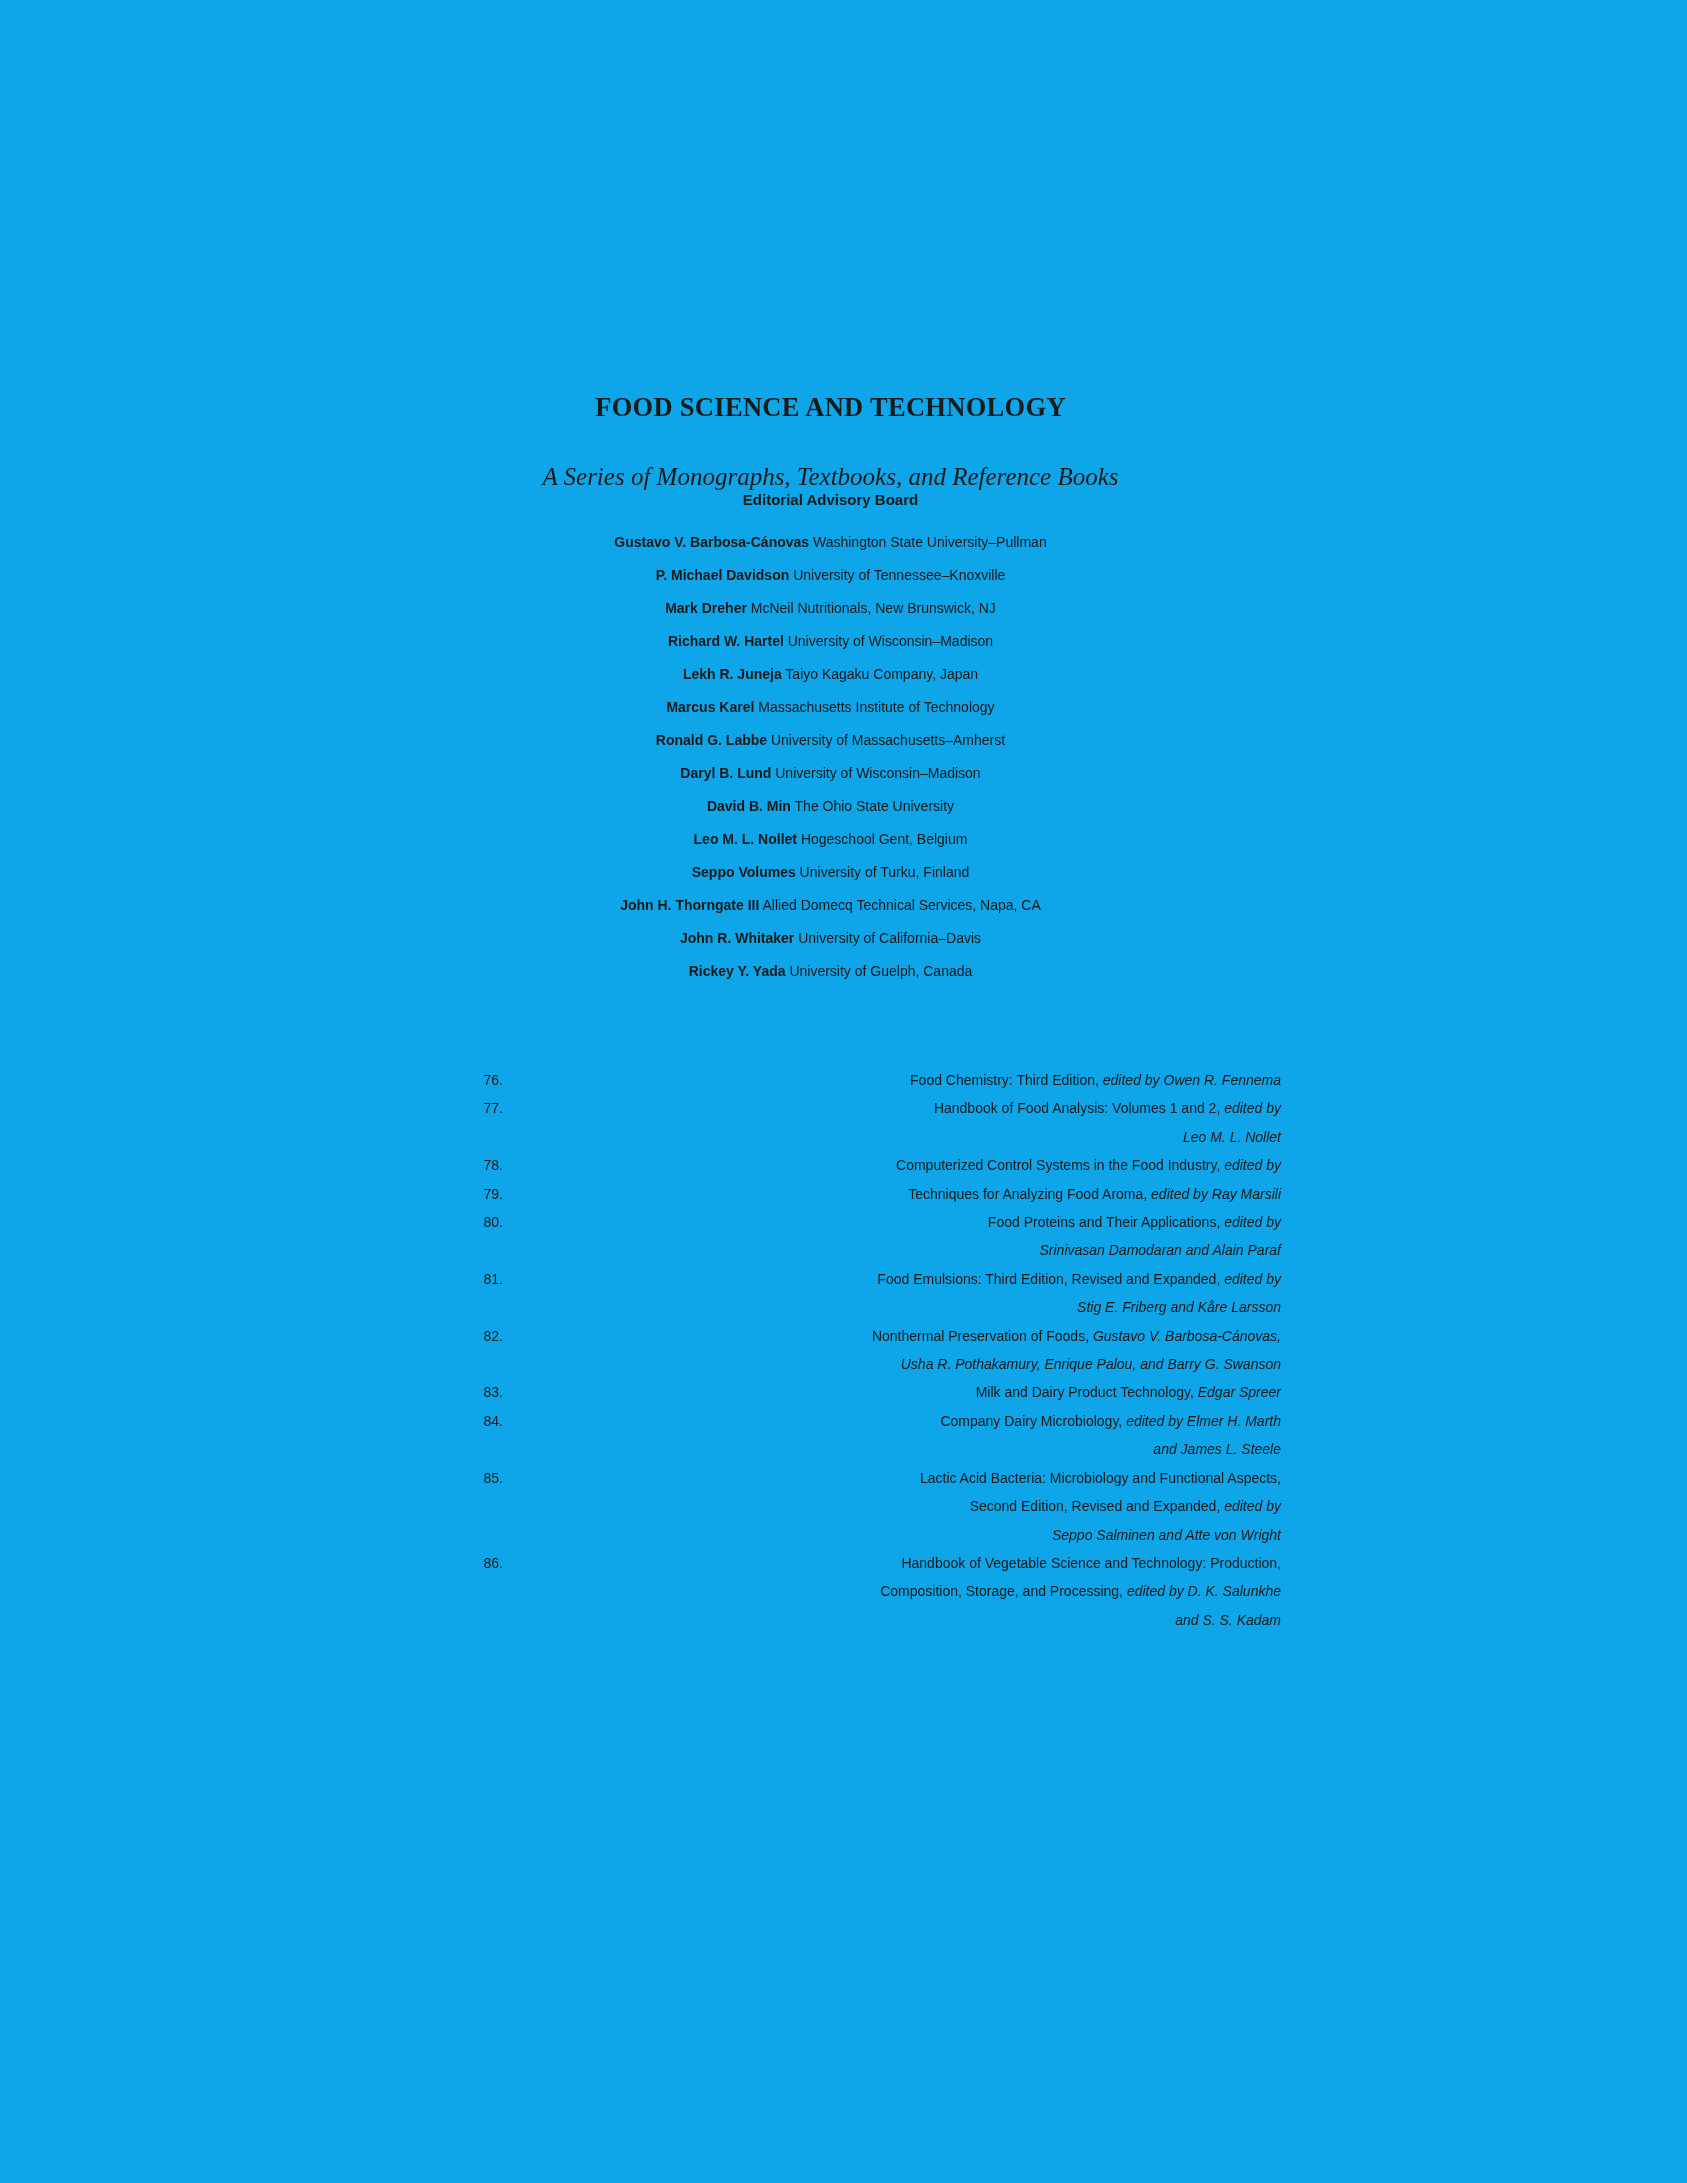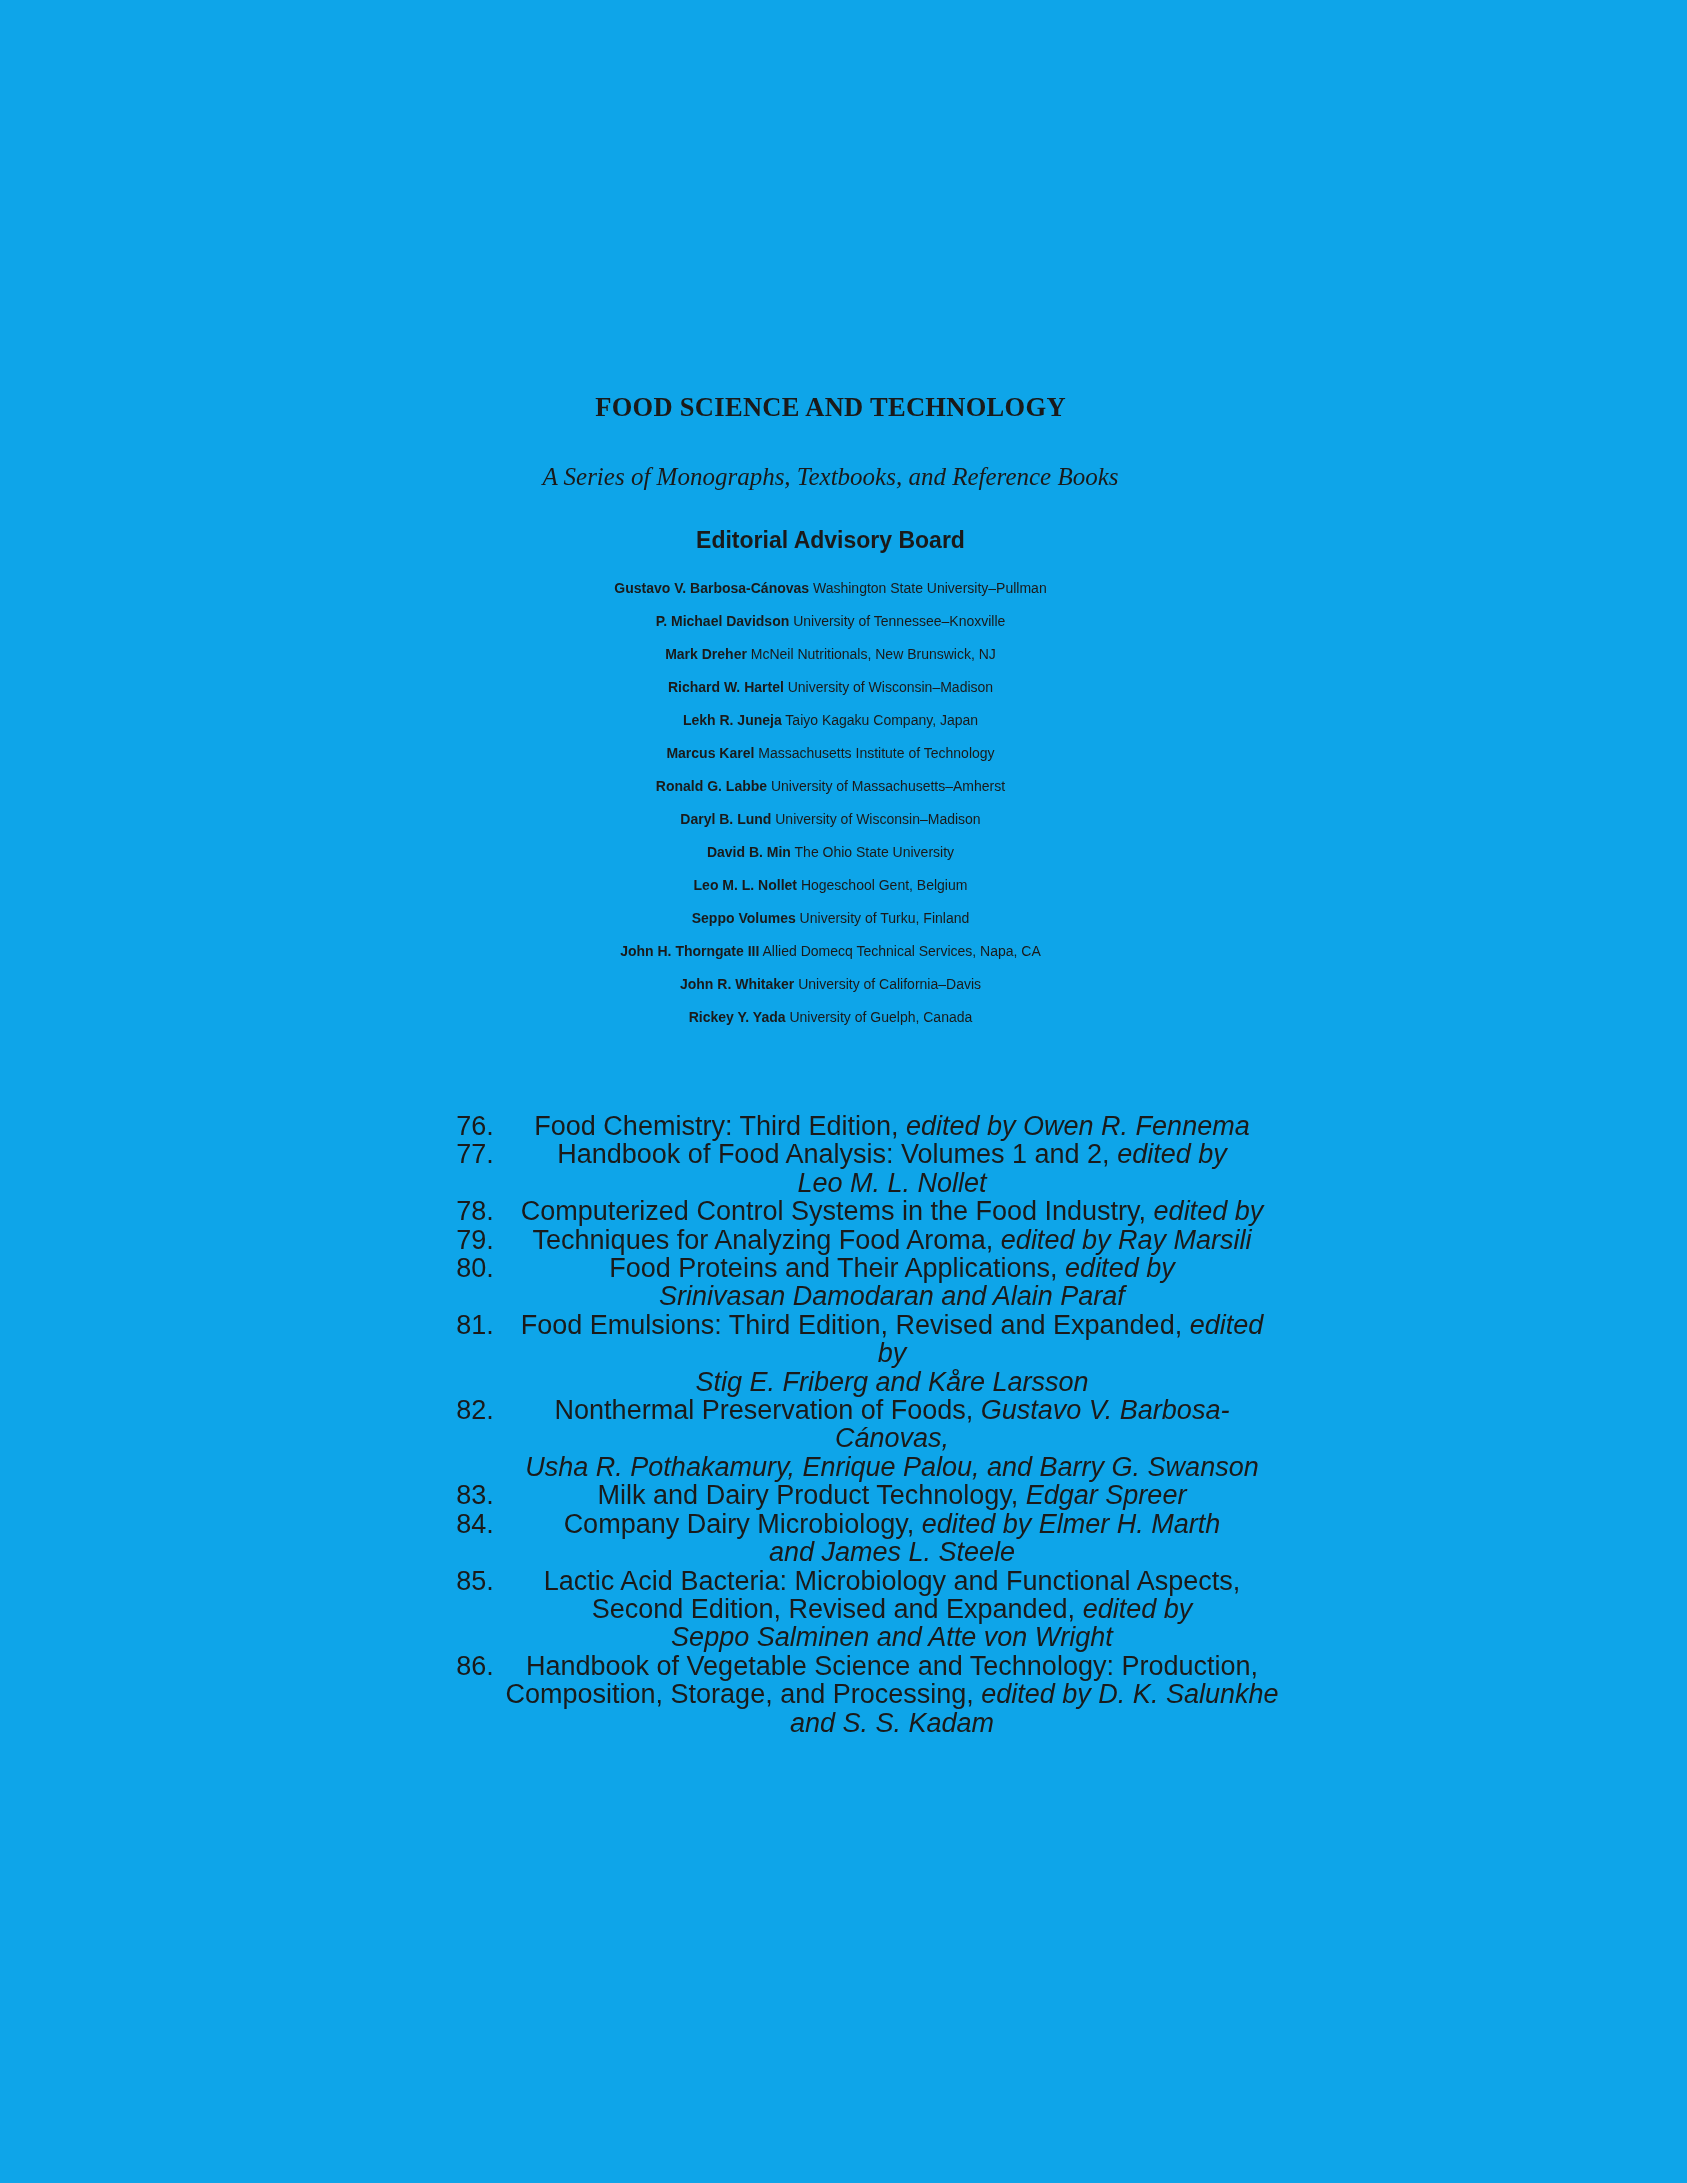--- a/index.html
+++ b/index.html
@@ -23,40 +23,39 @@
     font-size: 26.5px;
     letter-spacing: 0.3px;
   }
   .series-subtitle {
     margin-top: 40px;
     font-family: "Liberation Serif", serif;
     font-style: italic;
     font-size: 25px;
   }
   .board-heading {
-    margin-top: 36px;
     font-family: "Liberation Sans", sans-serif;
     font-weight: bold;
-    font-size: 23px;
+    font-size: 15px;
   }
   .board-list {
     margin-top: 18px;
     font-family: "Liberation Sans", sans-serif;
     font-size: 14px;
     line-height: 33px;
   }
   .board-line strong { font-weight: bold; }
   .book-list {
     margin-top: 78px;
     margin-left: 447px;
     width: 834px;
     font-family: "Liberation Sans", sans-serif;
-    font-size: 27px;
+    font-size: 14px;
     line-height: 28.4px;
-    text-align: center;
+    text-align: right;
   }
   .book-row {
     display: flex;
     align-items: flex-start;
   }
   .book-num {
     width: 56px;
     flex: 0 0 56px;
   }
   .book-body { flex: 1; }

